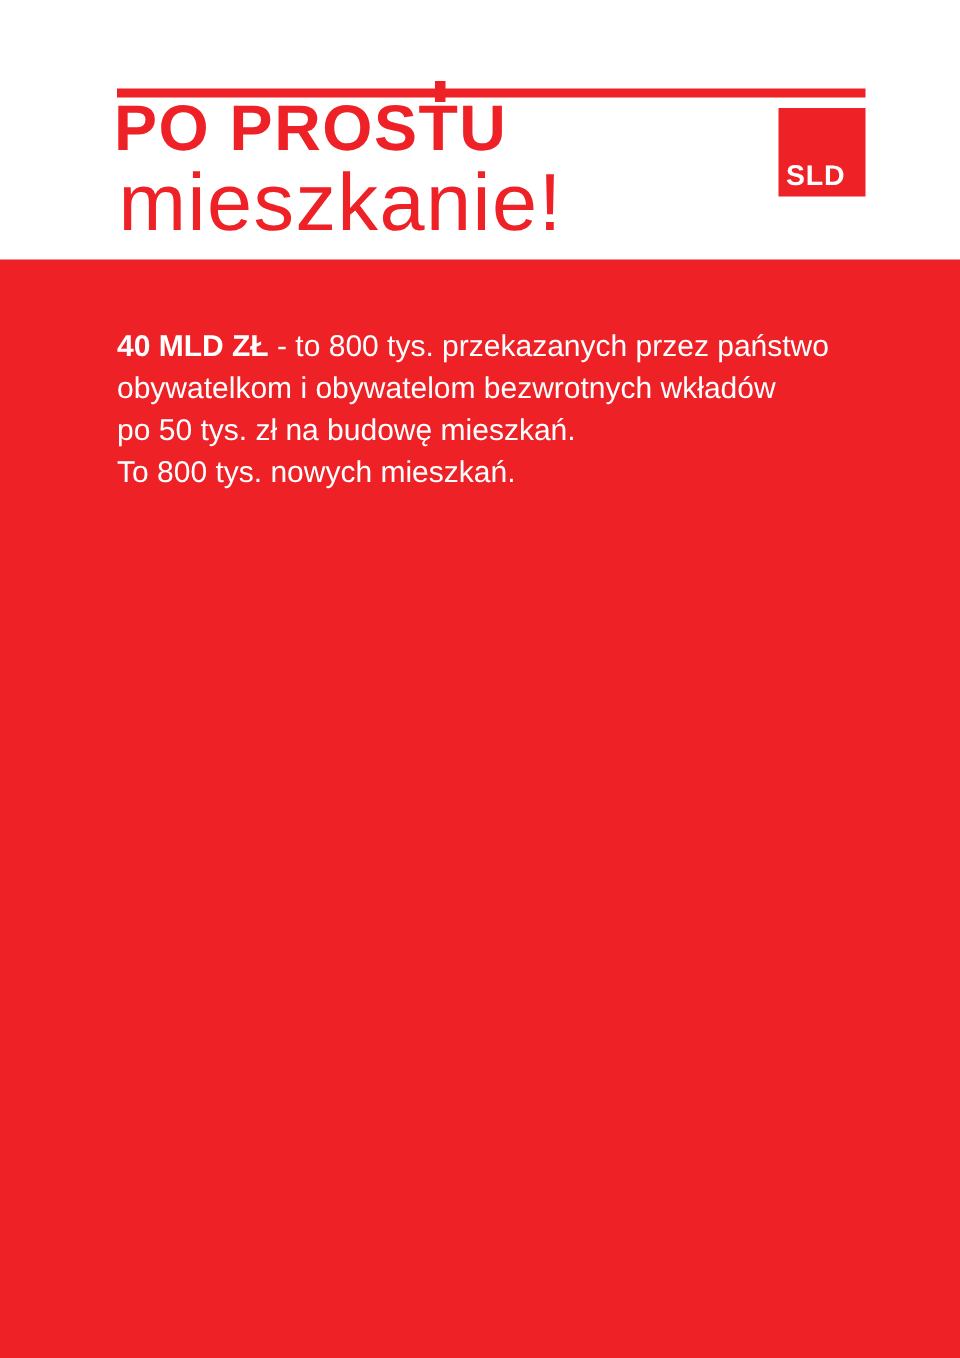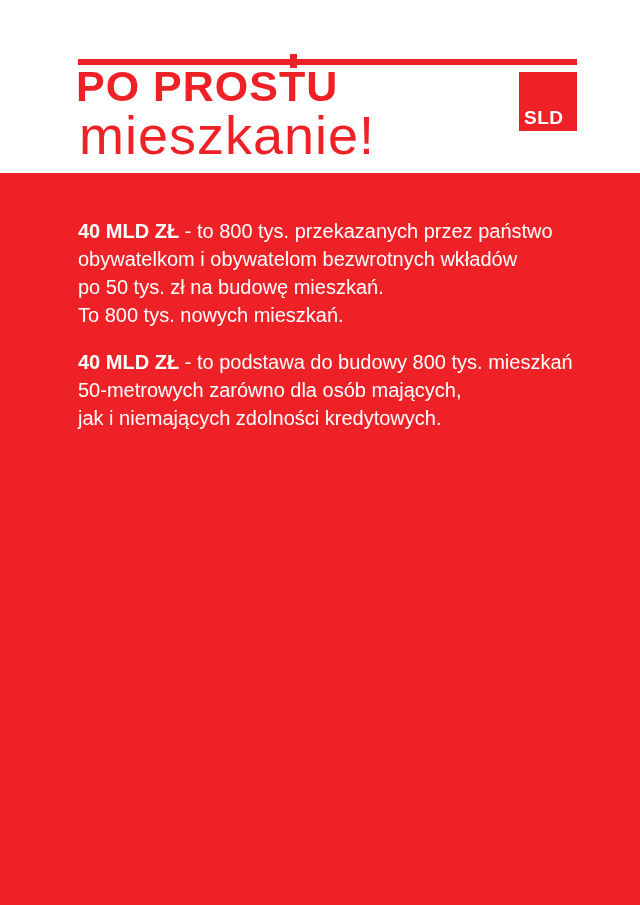--- a/index.html
+++ b/index.html
@@ -77,21 +77,20 @@
     <div class="sld-box">
       <span class="sld-text">SLD</span>
     </div>
   </header>
 
   <section class="content">
     <div class="paragraphs" id="paragraphs">
   <p><strong class="lead">40 MLD ZŁ</strong><span class="rest"> - to 800 tys. przekazanych przez państwo<br>obywatelkom i obywatelom bezwrotnych wkładów<br>po 50 tys. zł na budowę mieszkań.<br>To 800 tys. nowych mieszkań.</span></p>
 
 
-  <p><strong class="lead">40 MLD ZŁ</strong><span class="rest"> - to podstawa do budowy 800 tys. mieszkań<br>50-metrowych zarówno dla osób mających,<br>jak i niemających zdolności kredytowych.</span></p>
 
 
 
 </div>
 
     <div class="block b4"></div>
 
   </section>
 
 </div>

